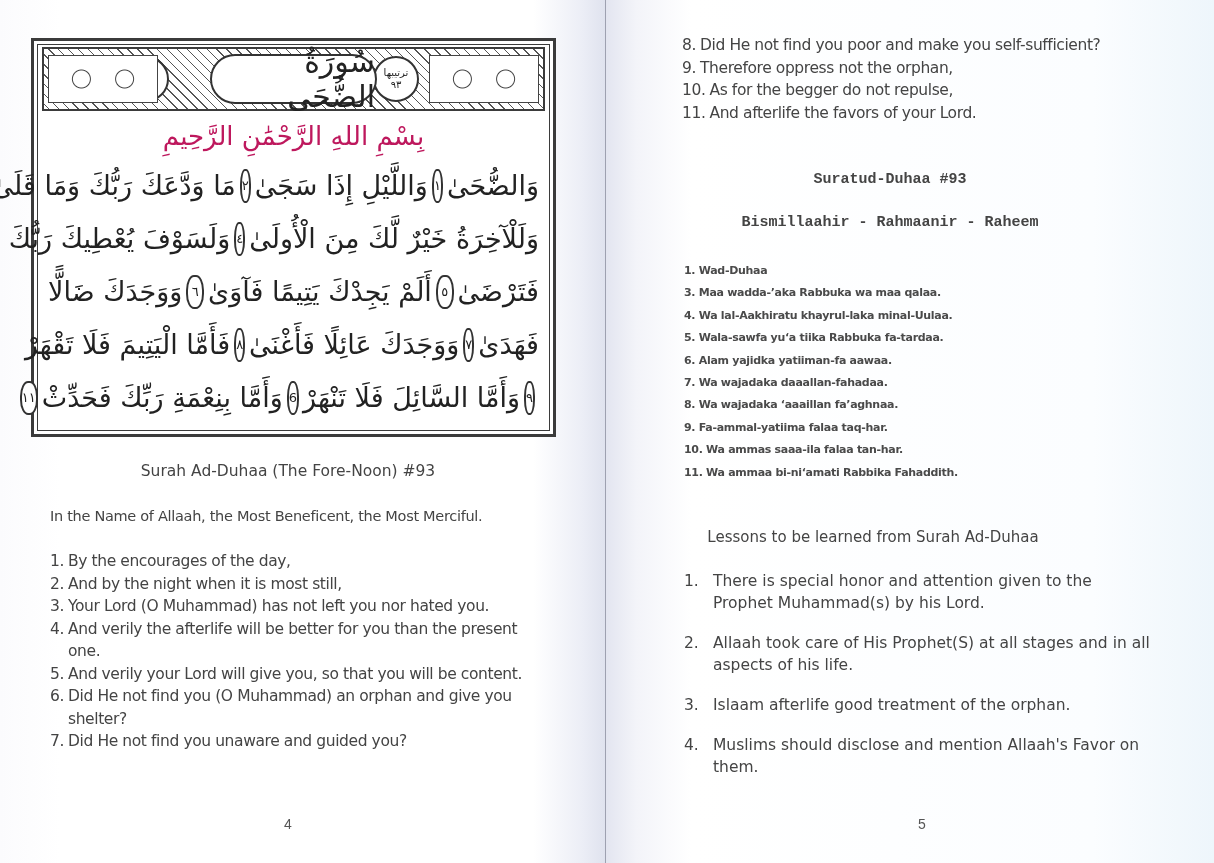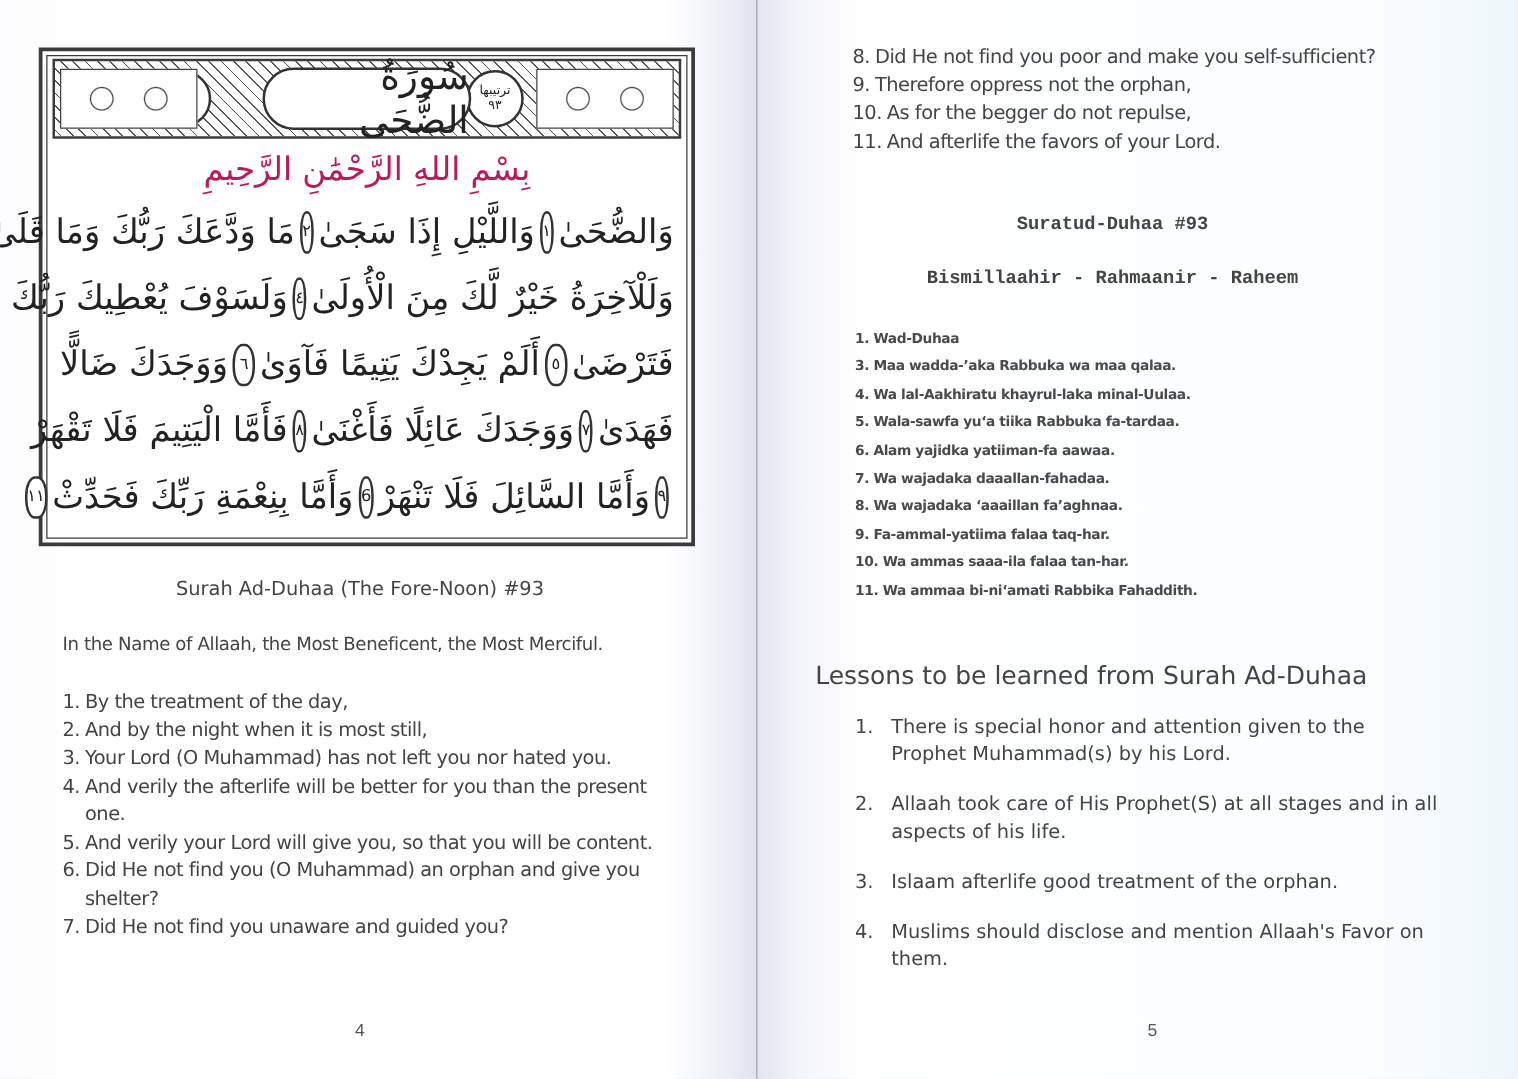--- a/index.html
+++ b/index.html
@@ -99,21 +99,21 @@
   }
   .rh-title { top: 171px; }
   .rh-bism { top: 214px; }
   .translit-list { position: absolute; left: 684px; top: 260px; width: 430px; }
   .translit {
     font-family: "DejaVu Sans", sans-serif; font-weight: bold; font-size: 11px; line-height: 22.4px;
     color: #4a4a4a; letter-spacing: -0.3px; white-space: nowrap;
   }
   .lessons-heading {
     position: absolute; left: 640px; width: 466px; top: 528px; text-align: center;
-    font-family: "DejaVu Sans", sans-serif; font-size: 20px; color: #444;
+    font-family: "DejaVu Sans", sans-serif; font-size: 15px; color: #444;
   }
   .lessons { position: absolute; left: 684px; top: 570px; width: 470px; }
   .lesson {
     display: flex; font-family: "DejaVu Sans", sans-serif; font-size: 15.5px; line-height: 22px;
     color: #444; margin-bottom: 18px;
   }
   .lesson .num { flex: 0 0 29px; }
   .lesson .txt { flex: 1; }
 </style>
 </head>
@@ -180,21 +180,21 @@
           </div>
         </div>
     </div>
 
     <div class="left-heading">Surah Ad-Duhaa (The Fore-Noon) #93</div>
     <div class="left-intro">In the Name of Allaah, the Most Beneficent, the Most Merciful.</div>
 
     <div class="verse-list verse-list-left">
       <div class="verse">
           <span class="num">1.</span>
-          <span class="txt">By the treatment of the day,</span>
+          <span class="txt">By the encourages of the day,</span>
         </div>
       <div class="verse">
           <span class="num">2.</span>
           <span class="txt">And by the night when it is most still,</span>
         </div>
       <div class="verse">
           <span class="num">3.</span>
           <span class="txt">Your Lord (O Muhammad) has not left you nor hated you.</span>
         </div>
       <div class="verse">

